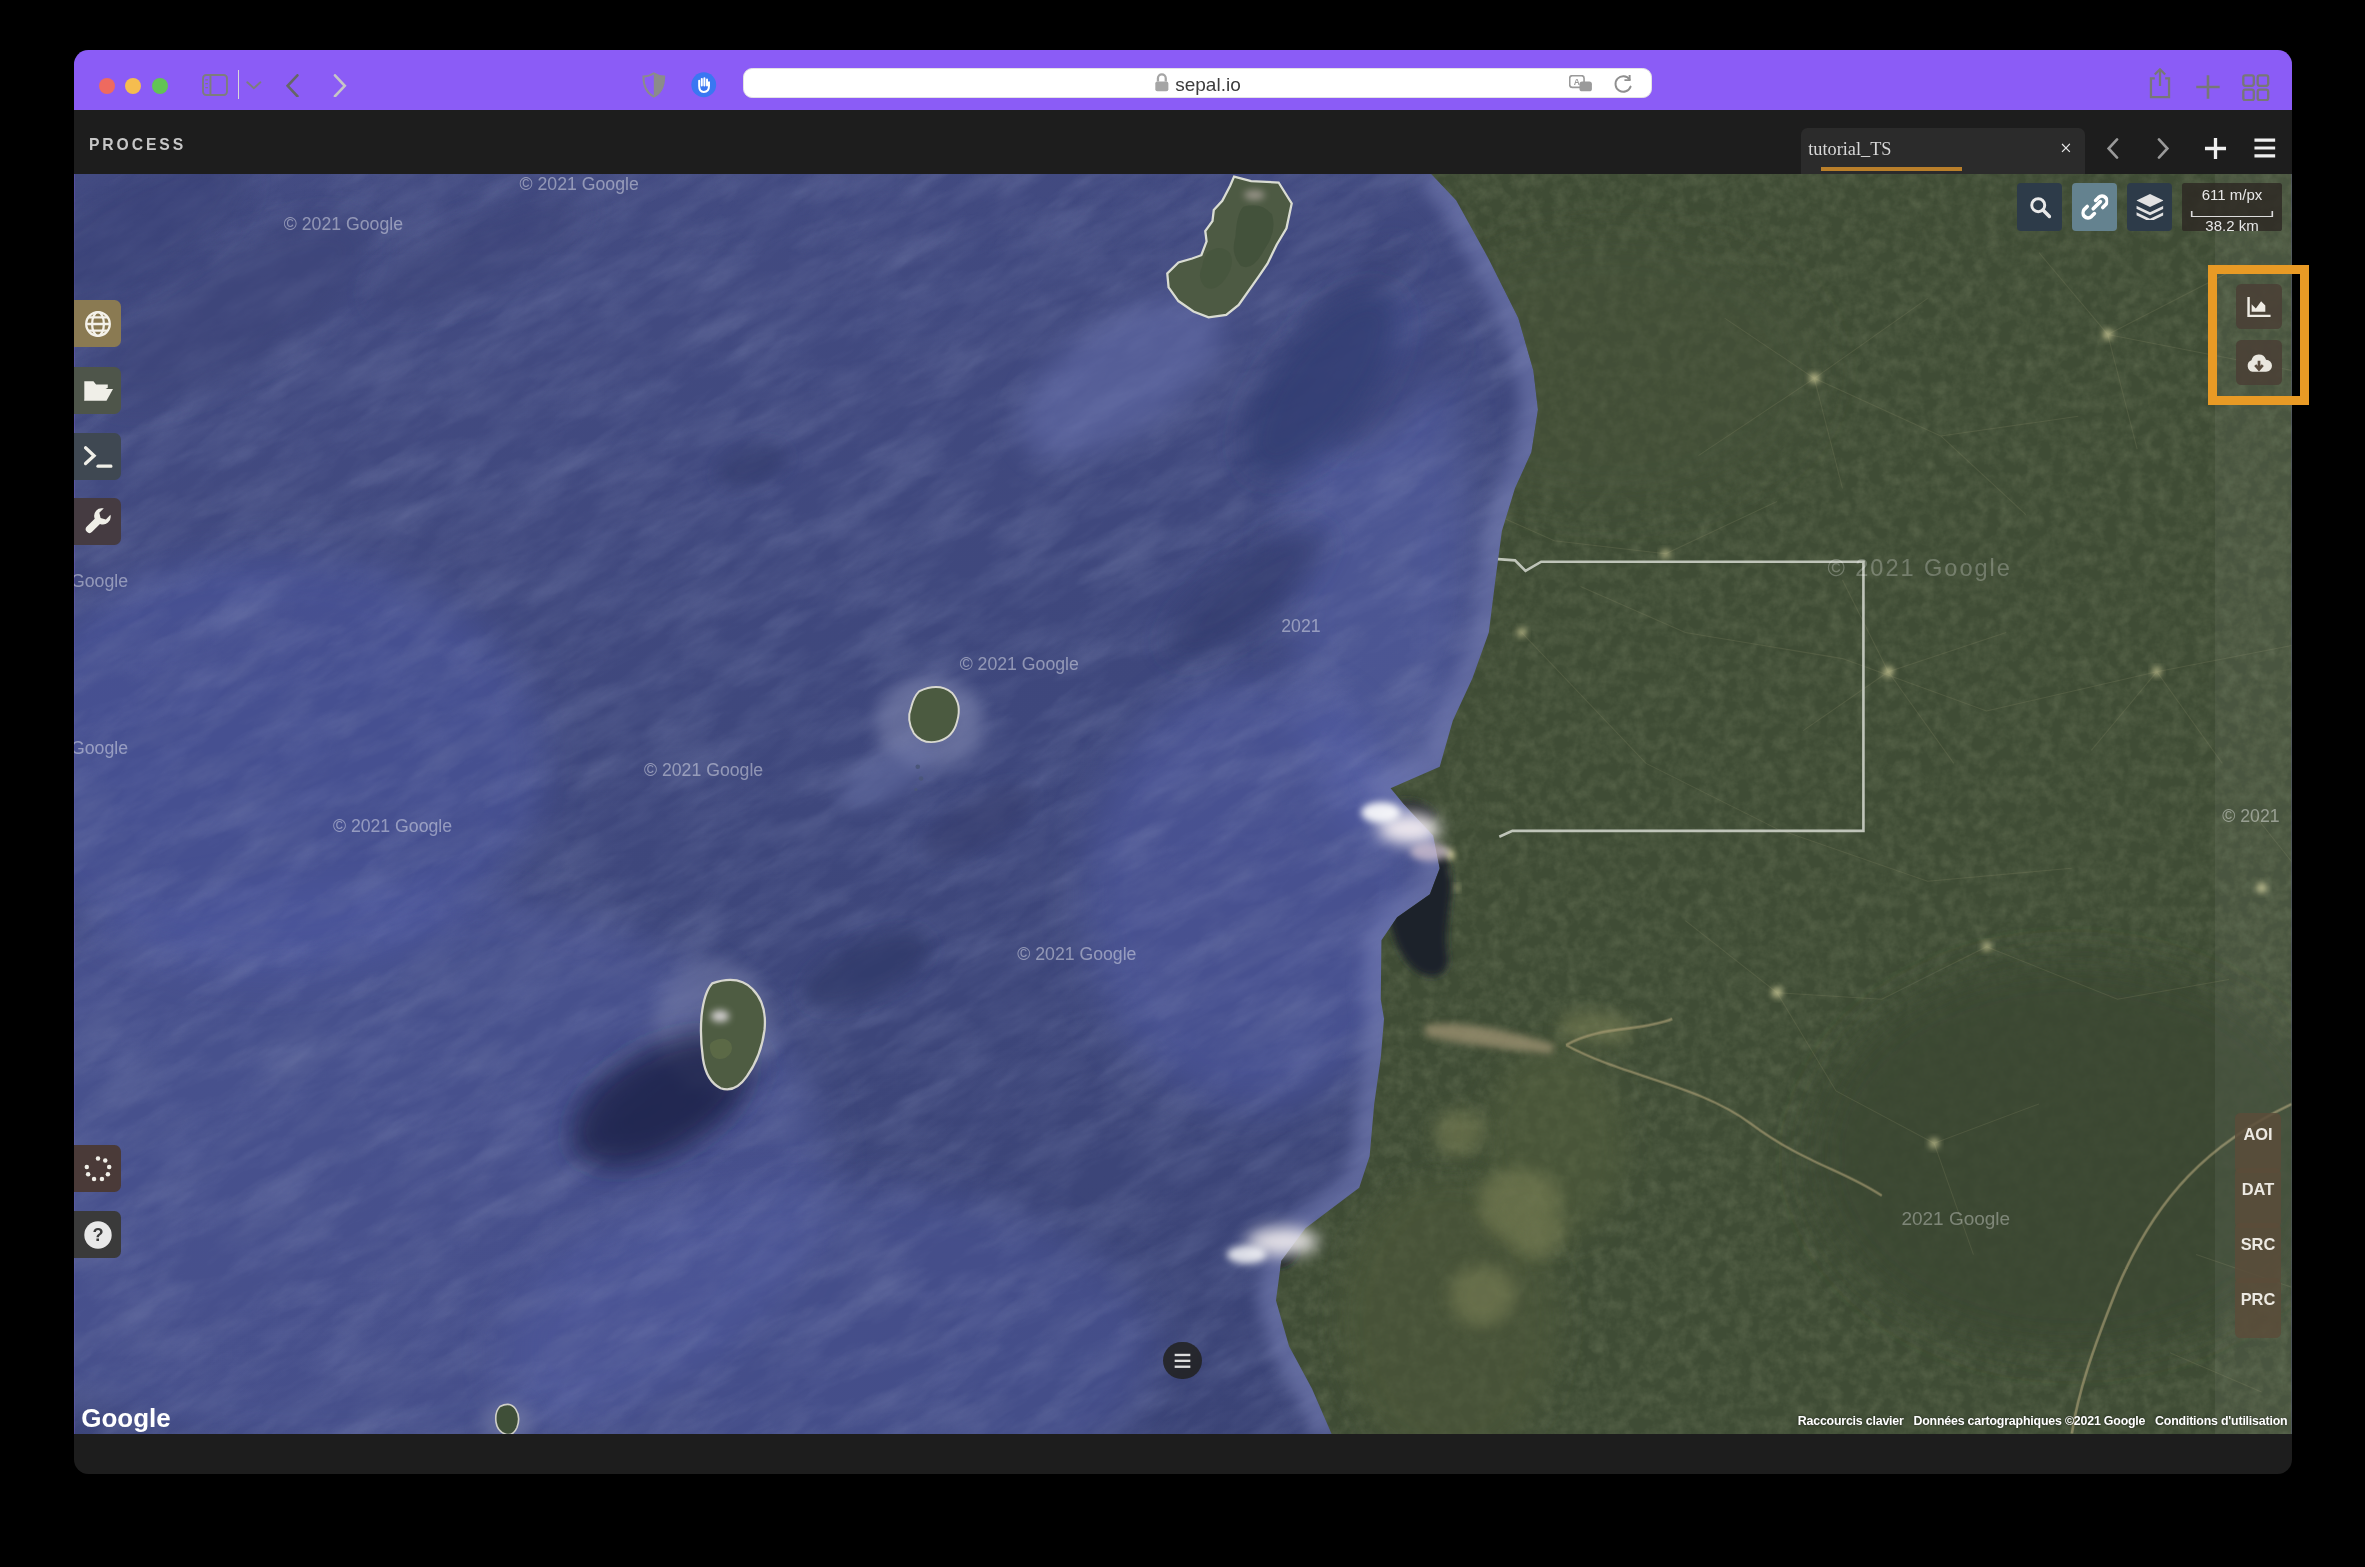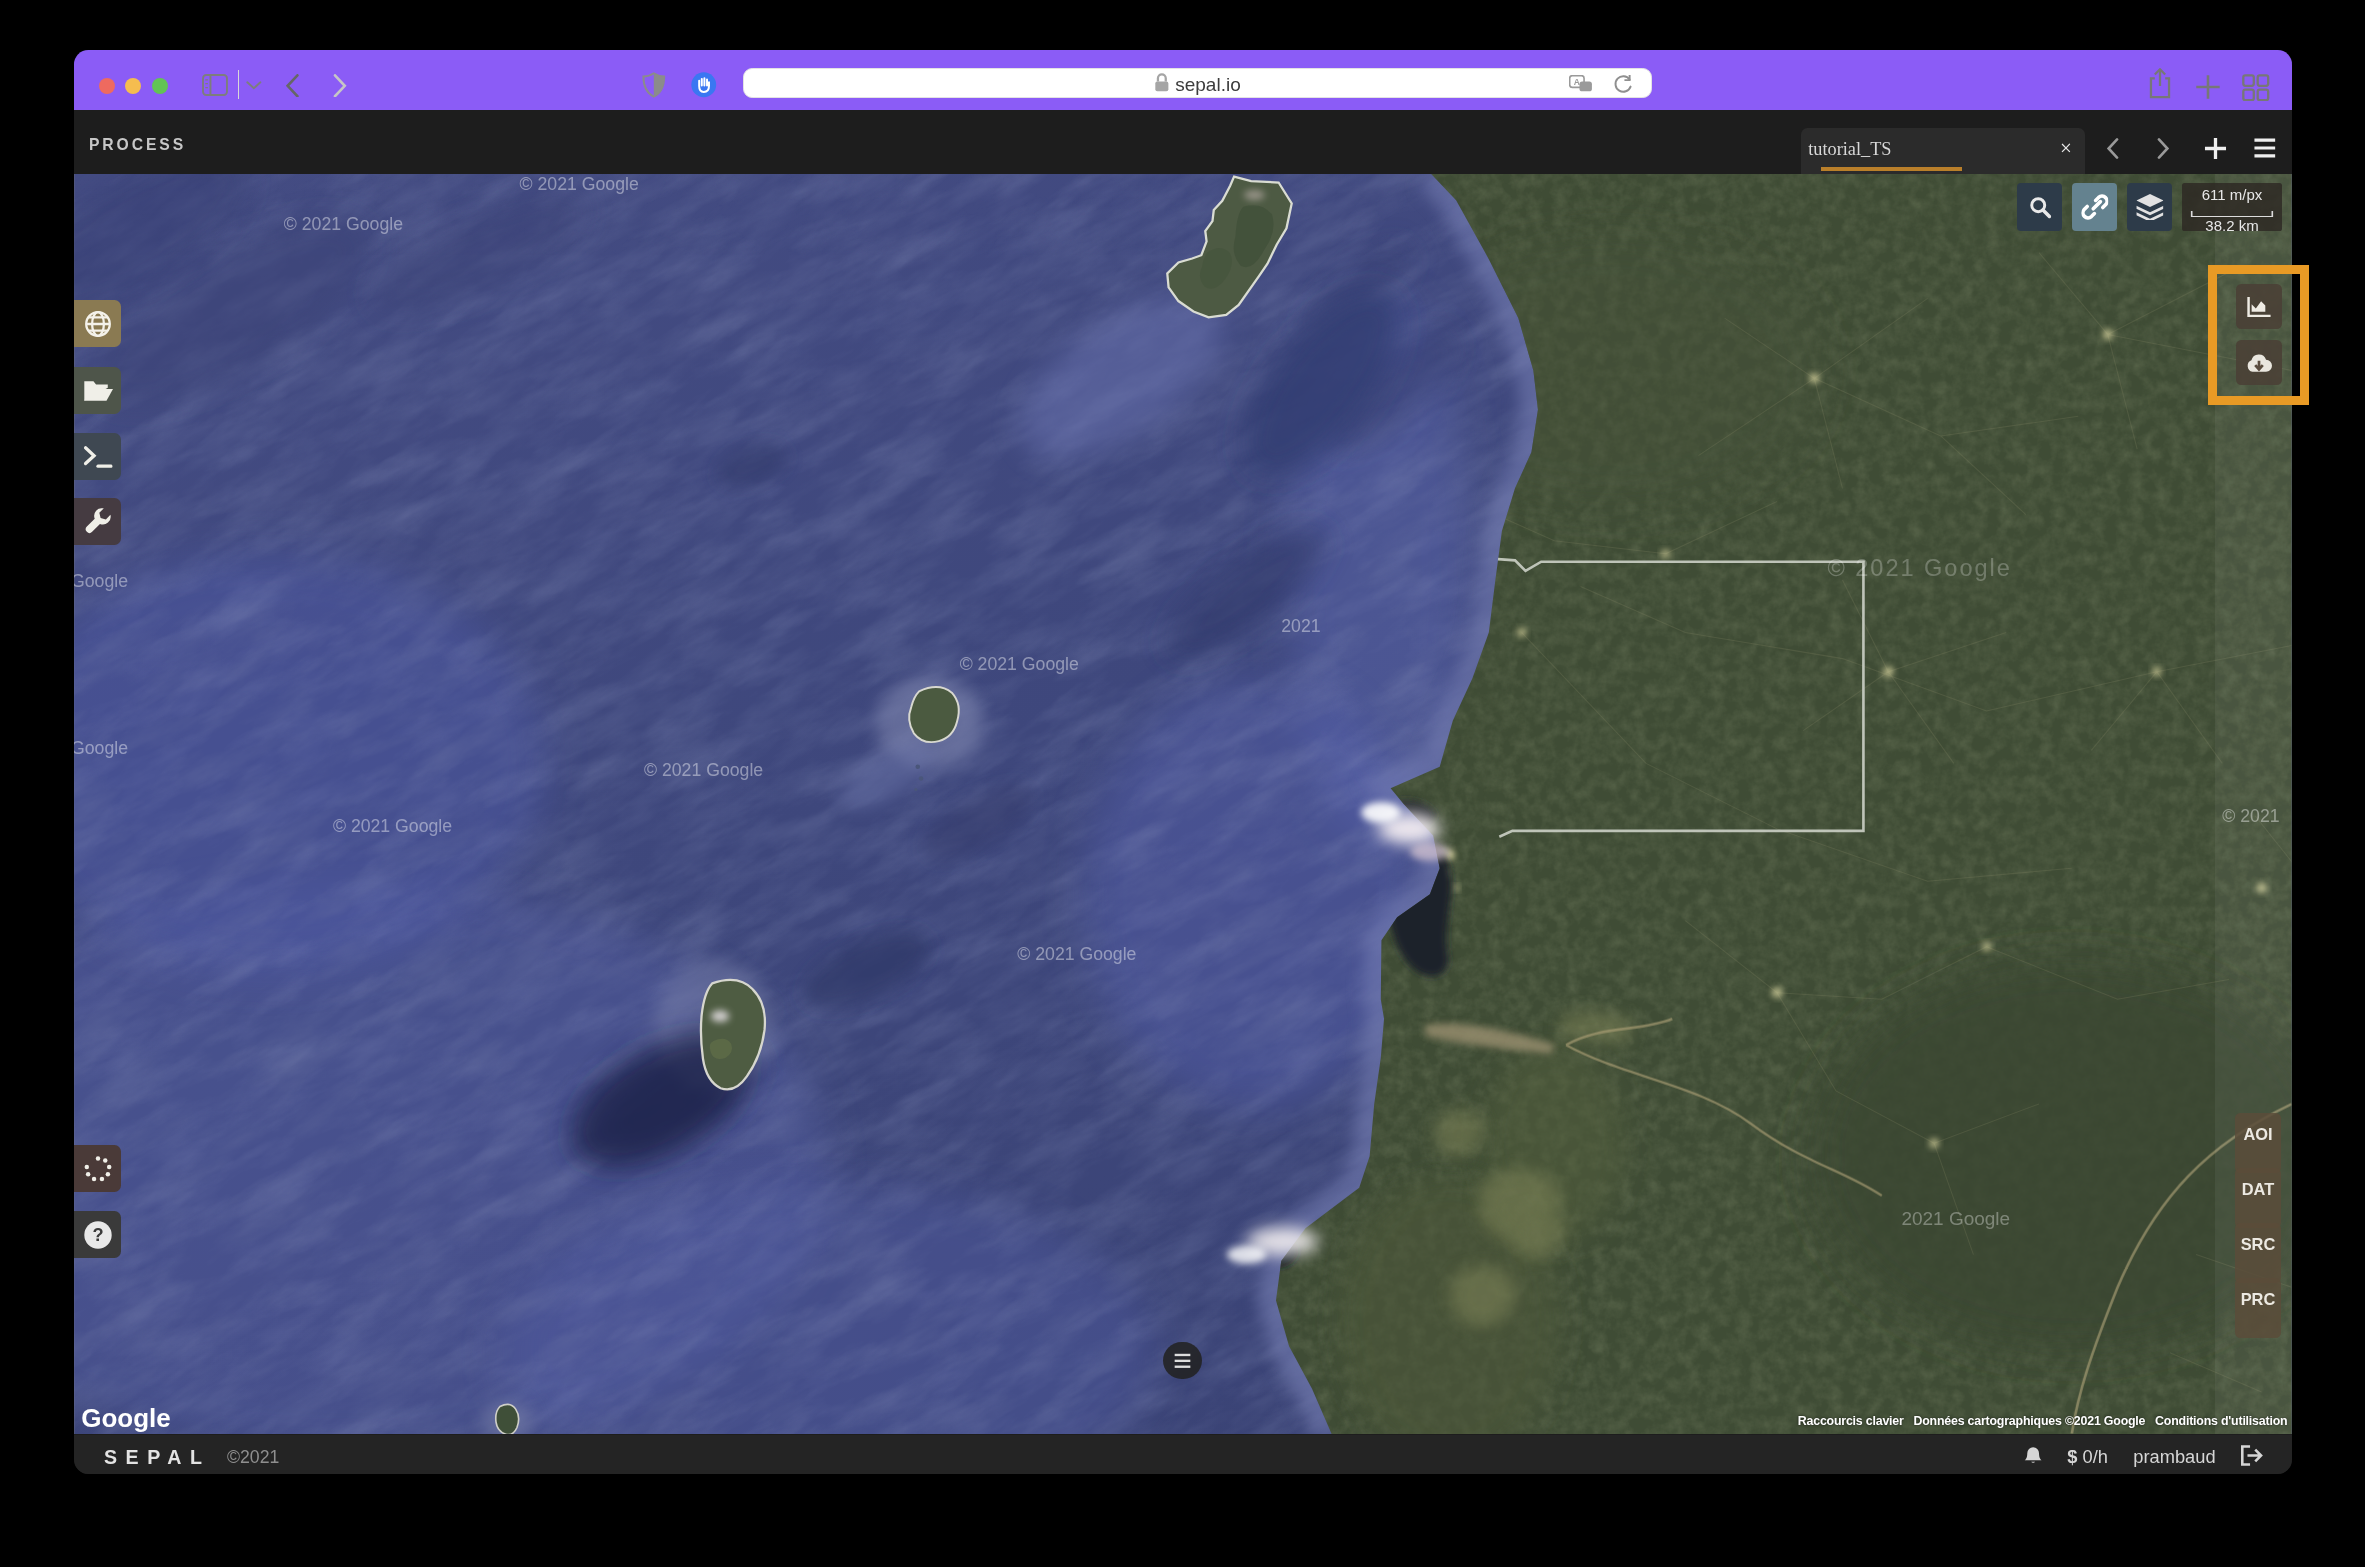--- a/index.html
+++ b/index.html
@@ -17,21 +17,21 @@
 #urltext{position:absolute;left:0;right:0;top:4.6px;text-align:center;font-size:19px;color:#3c3c3c;}
 
 #procbar{position:absolute;left:0;top:68px;width:100%;height:56px;background:#1d1d1d;}
 #proctitle{position:absolute;left:15px;top:18.3px;font-size:15.7px;font-weight:bold;letter-spacing:2.9px;color:#c7c7c7;}
 #tab{position:absolute;left:1727px;top:9.8px;width:284px;height:46px;background:#2b2b2b;border-radius:6.5px 6.5px 0 0;font-family:Liberation Serif, serif;}
 #tabname{position:absolute;left:7.2px;top:11px;font-size:18.3px;color:#d8d8d8;}
 #tabline{position:absolute;left:20px;top:39px;width:141px;height:3.9px;background:#b97f2a;}
 #tabx{position:absolute;left:259px;top:7.9px;font-size:21px;color:#eee;}
 .pbico{position:absolute;top:68px;color:#9a9a9a;}
 
-#map{position:absolute;left:0;top:124px;width:2218px;height:1260px;background:#737373;}
+#map{position:absolute;left:0;top:124px;width:2218px;height:1260px;background:#8b5cf6;}
 
 .sbtn{position:absolute;left:0;width:47px;height:47px;border-radius:0 6.5px 6.5px 0;color:#f0efe8;}
 .sbtn svg{position:absolute;left:50%;top:50%;transform:translate(-50%,-50%);}
 
 .trbtn{position:absolute;width:45px;height:48px;border-radius:3.9px;background:#2d3b49;}
 .trbtn svg{position:absolute;left:50%;top:50%;transform:translate(-50%,-50%);}
 #scalebox{position:absolute;left:2108px;top:9.2px;width:100px;height:48px;background:rgba(45,40,35,0.82);border-radius:2.6px;color:#e8e8e8;font-size:15px;text-align:center;}
 
 .rbtn{position:absolute;left:2161px;width:46px;height:60px;border-radius:5.2px;background:rgba(90,76,57,0.85);color:#ece9e2;font-size:16.4px;font-weight:bold;text-align:center;line-height:43px;}
 .r2btn{position:absolute;left:2162px;width:46px;height:45px;border-radius:5.2px;background:rgba(74,64,54,0.88);}
@@ -408,29 +408,15 @@
     <div id="burger">
         <svg style="position:absolute;left:11px;top:11px" width="17" height="15.7" viewBox="0 0 26 24">
           <line x1="1" y1="3" x2="25" y2="3" stroke="#ddd" stroke-width="3.6"></line>
           <line x1="1" y1="12" x2="25" y2="12" stroke="#ddd" stroke-width="3.6"></line>
           <line x1="1" y1="21" x2="25" y2="21" stroke="#ddd" stroke-width="3.6"></line>
         </svg>
       </div>
     <div id="glogo">Google</div>
     <div id="attrib">Raccourcis clavier&nbsp;&nbsp;&nbsp;Données cartographiques ©2021 Google&nbsp;&nbsp;&nbsp;Conditions d'utilisation</div>
   </div>
-  <div id="botbar">
-    <div id="sepalt">SEPAL</div>
-    <div id="cop">©2021</div>
-    <div id="acct">
-      <svg style="vertical-align:-2.6px" width="18.3" height="19.6" viewBox="0 0 28 30">
-          <path d="M14 2 a9 9 0 0 1 9 9 c0 7 2 9 4 11 L1 22 c2 -2 4 -4 4 -11 a9 9 0 0 1 9 -9 Z M11 24 a3.5 3.5 0 0 0 6 0 Z" fill="#d6d6d6"></path>
-        </svg>
-      &nbsp;&nbsp;&nbsp;&nbsp;<b>$</b> 0/h&nbsp;&nbsp;&nbsp;&nbsp;&nbsp;prambaud&nbsp;&nbsp;&nbsp;&nbsp;
-      <svg style="vertical-align:-3.3px" width="22" height="21" viewBox="0 0 34 32">
-          <path d="M14 2 L2 2 L2 30 L14 30" fill="none" stroke="#d6d6d6" stroke-width="4"></path>
-          <path d="M10 16 L30 16 M22 7 L31 16 L22 25" fill="none" stroke="#d6d6d6" stroke-width="4"></path>
-        </svg>
-    </div>
-  </div>
 </div>
 <div id="orange"></div>
 
 
 </body></html>

